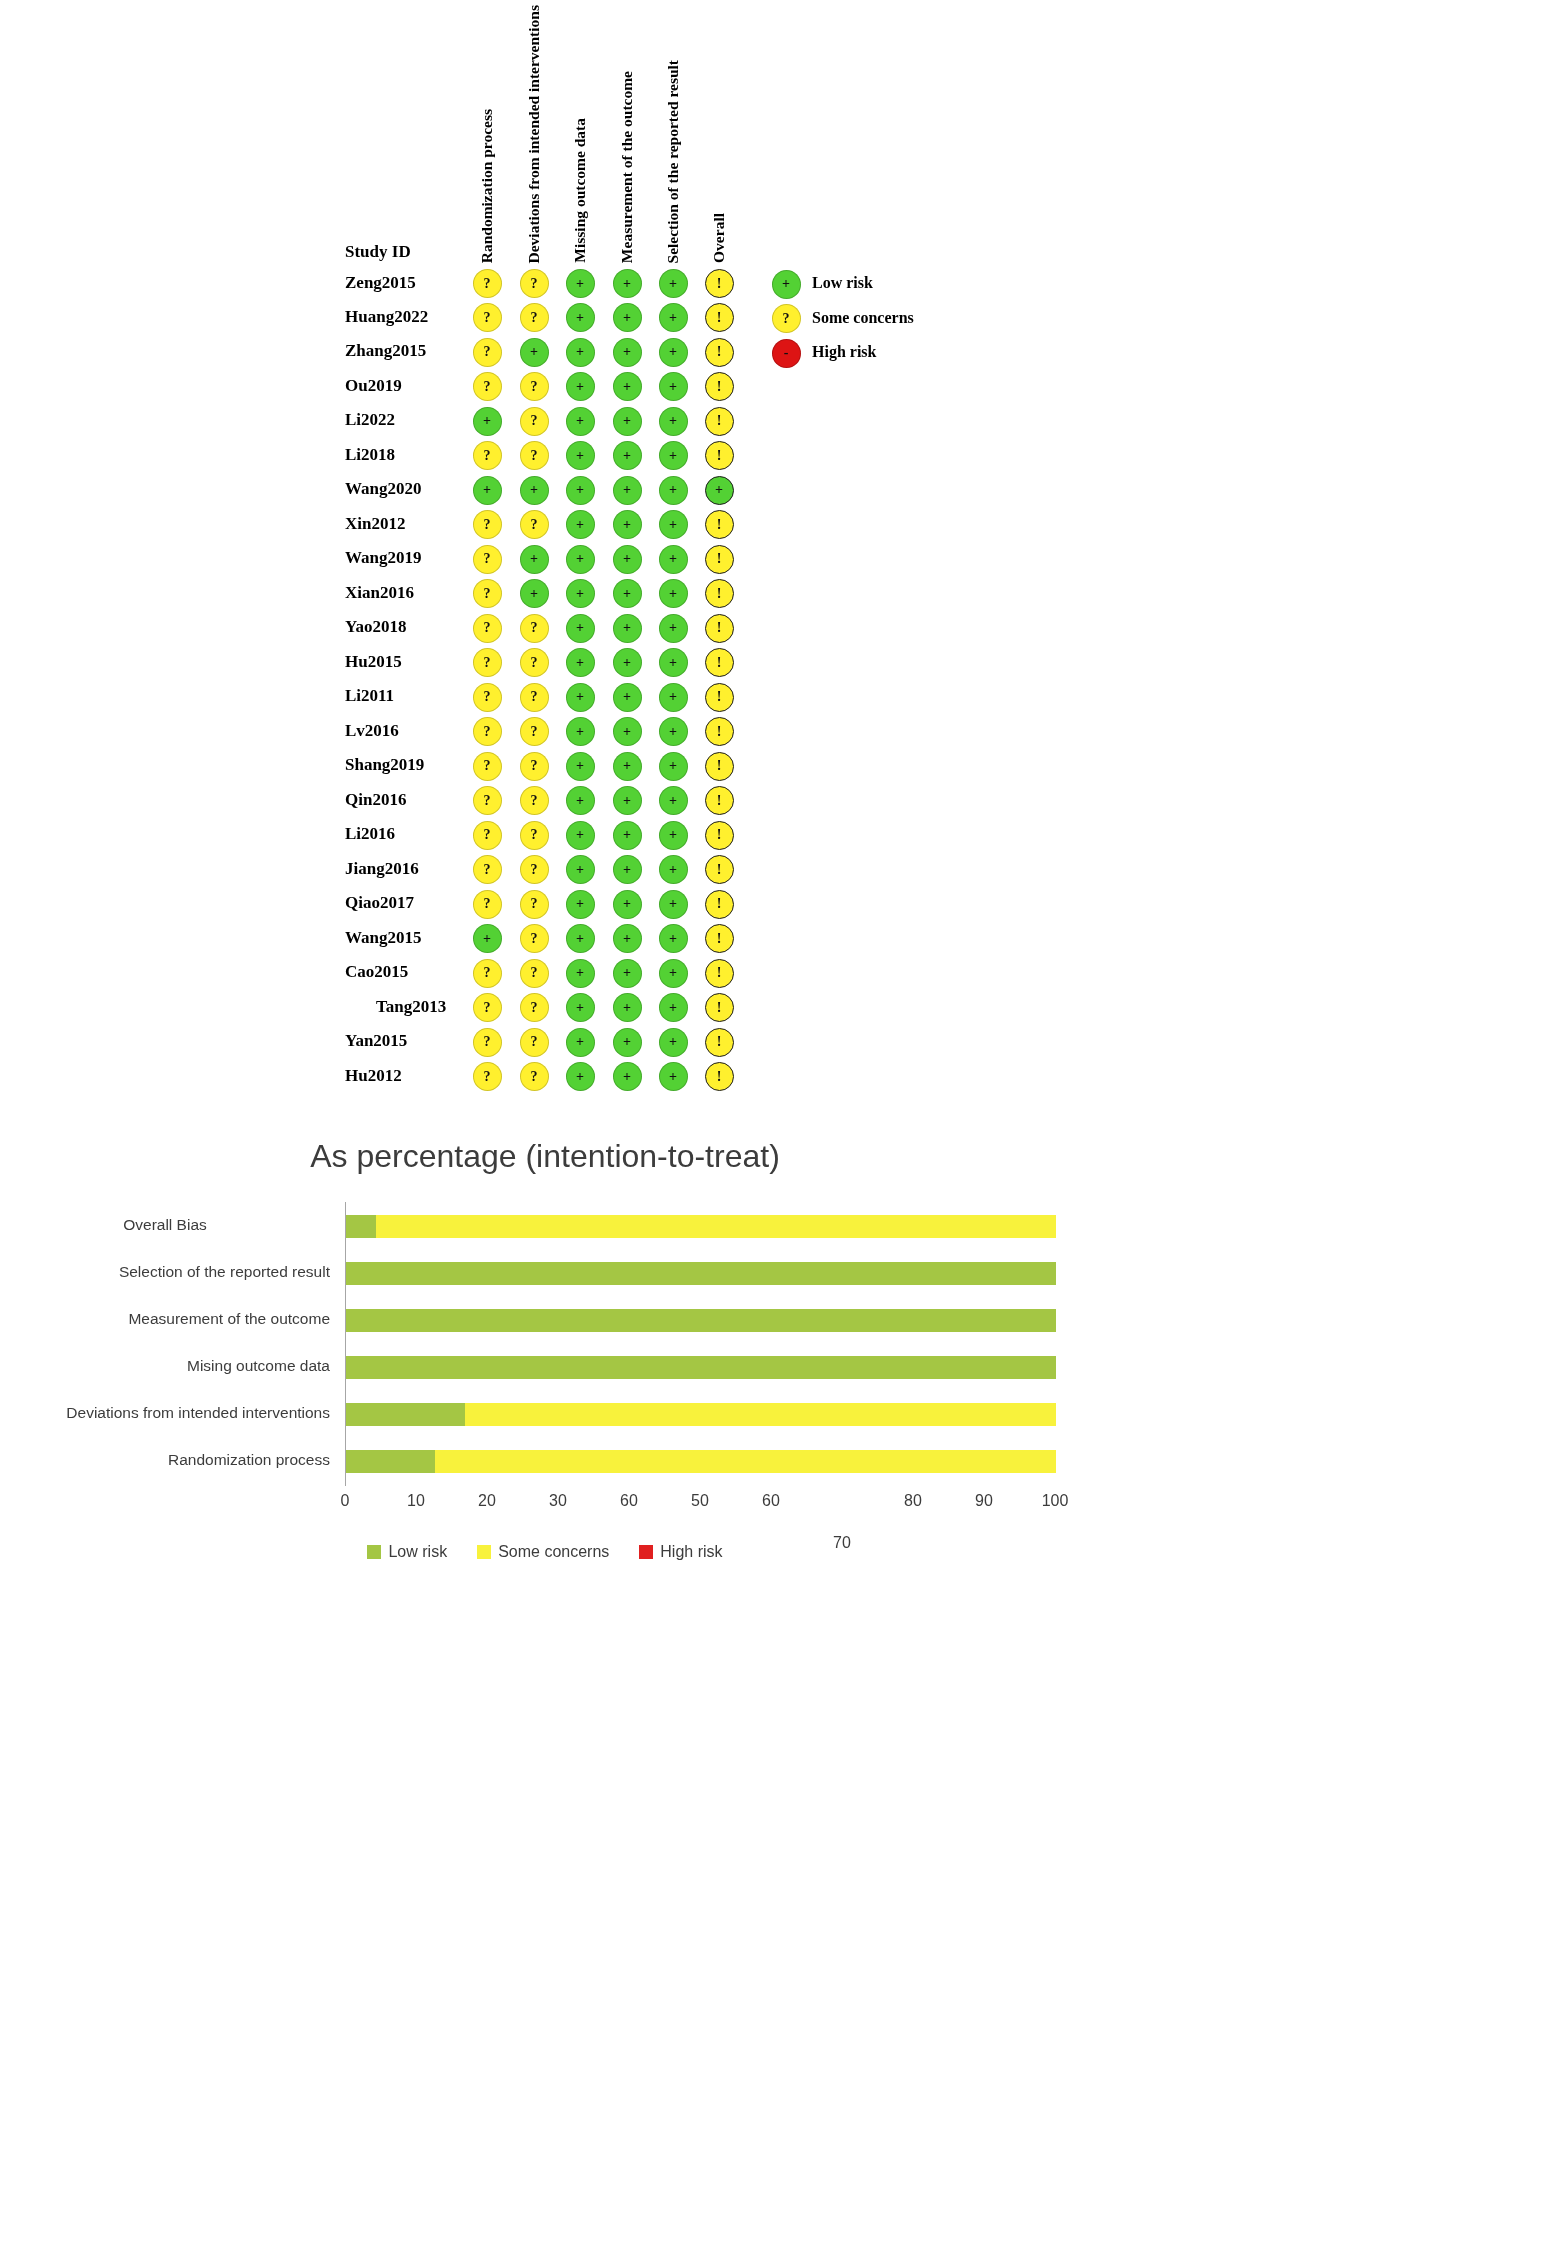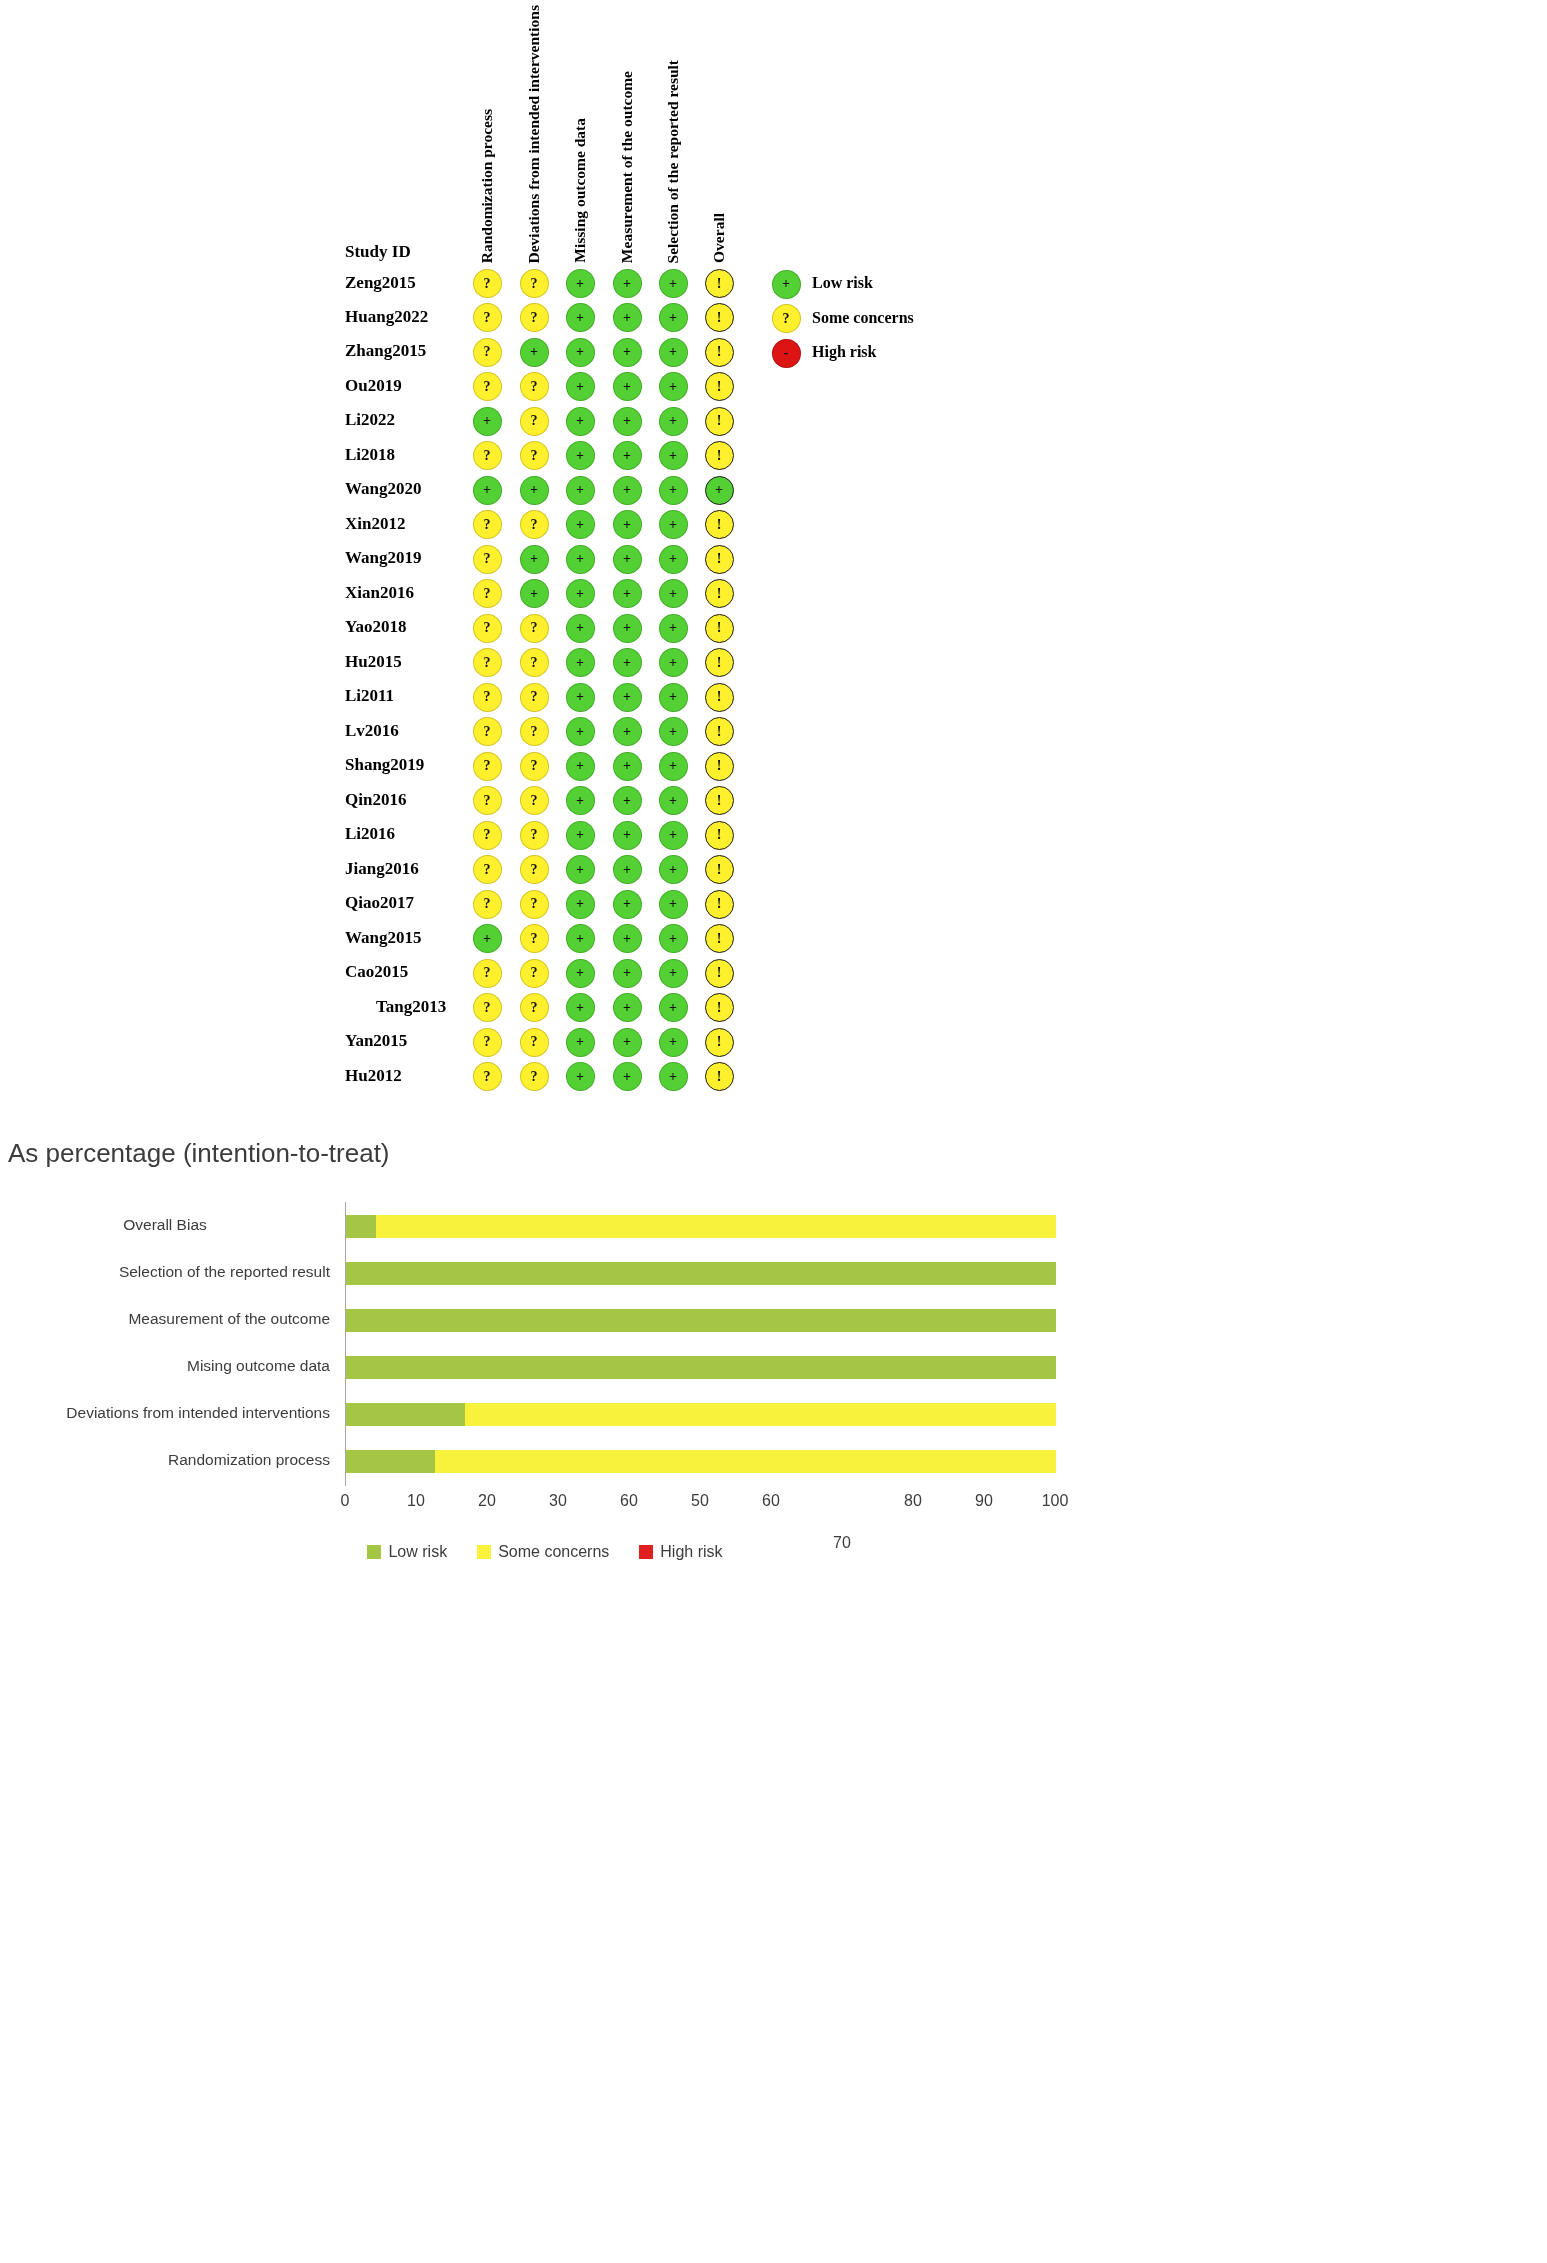--- a/index.html
+++ b/index.html
@@ -26,22 +26,22 @@
   .tl-circle {
     position:absolute; width:29px; height:29px; border-radius:50%;
     display:flex; align-items:center; justify-content:center;
     font-weight:bold; font-size:14px; line-height:1; color:#111;
     box-shadow: inset 0 0 0 1px rgba(0,0,0,0.18);
   }
   .tl-circle.overall { box-shadow:none; border:1.6px solid #1c1c1c; }
   .tl-legend-label { position:absolute; font-weight:bold; font-size:16px; white-space:nowrap; }
   
   .bc-title {
-    position:absolute; left:8px; top:1138px; width:1090px; 
-    font-family:"Liberation Sans", sans-serif; font-size:26px; color:#3c3c3c;
+    position:absolute; left:0; top:1138px; width:1090px; text-align:center;
+    font-family:"Liberation Sans", sans-serif; font-size:32px; color:#3c3c3c;
   }
   .bc-cat {
     position:absolute; left:0; width:330px; text-align:right;
     font-family:"Liberation Sans", sans-serif; font-size:15.5px; white-space:nowrap; color:#3c3c3c;
   }
   .bc-bar { position:absolute; left:346px; width:710px; display:flex; overflow:hidden; }
   .bc-seg { height:100%; }
   .bc-axis { position:absolute; left:345px; top:1202px; width:1px; height:284px; background:#a6a6a6; }
   .bc-tick {
     position:absolute; transform:translateX(-50%); top:1492px;

